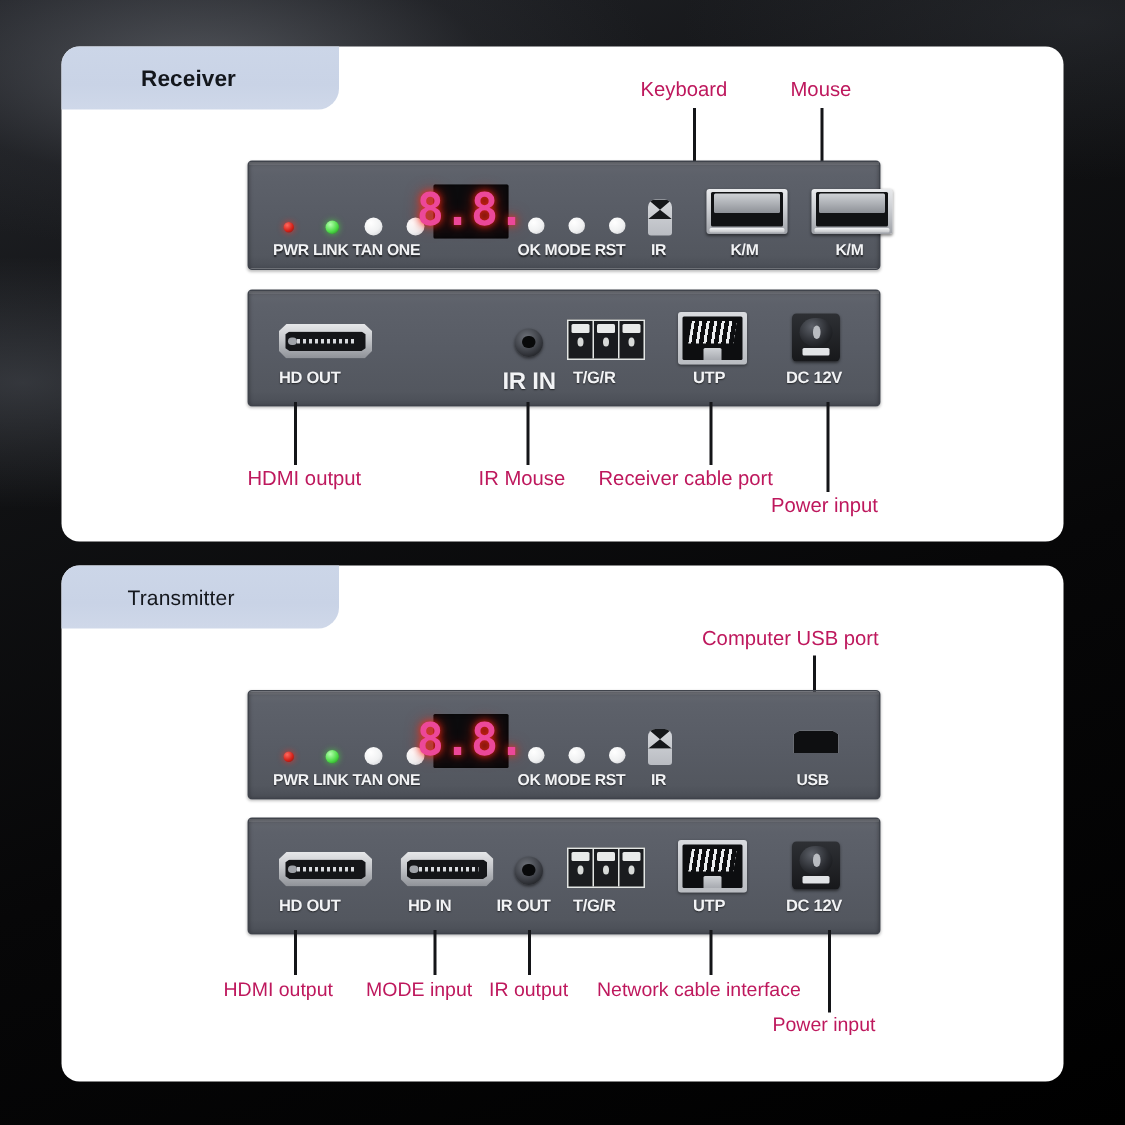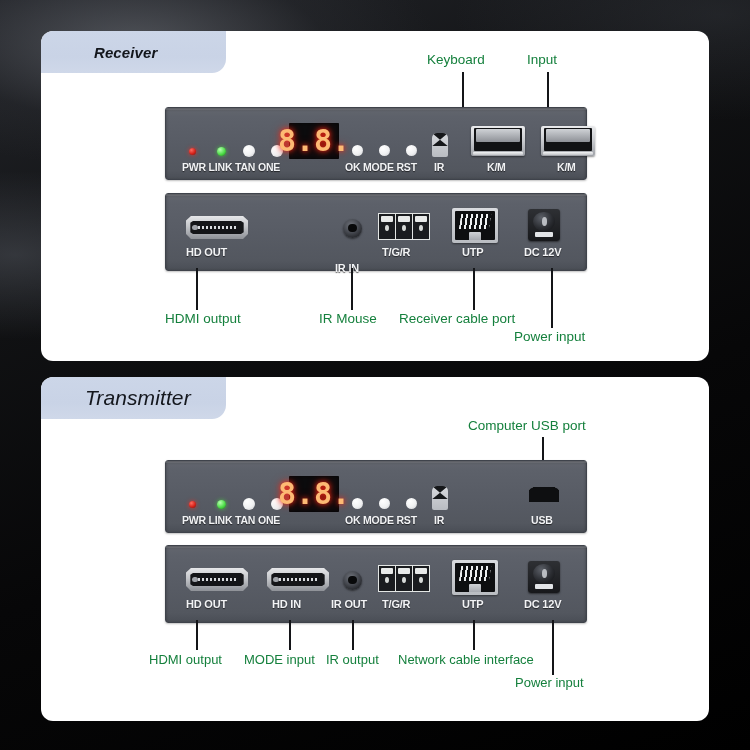--- a/index.html
+++ b/index.html
@@ -20,27 +20,26 @@
   
   .card{
     position:absolute;background:#ffffff;border-radius:12px;
   }
   .tab{
     position:absolute;left:0;top:0;
     background:linear-gradient(180deg,#ccd6e8 0%, #c9d3e6 60%, #cfd8e9 100%);
     border-top-left-radius:12px;border-bottom-right-radius:14px;
     display:flex;align-items:center;
     box-sizing:border-box;
-    font-style:italic;
   }
   .tab-label{
     font-size:15px;font-weight:700;color:#13161c;letter-spacing:.1px;
     white-space:nowrap;
   }
-  .tab.tx .tab-label{font-weight:400;font-size:21px;color:#14171d;}
+  .tab.tx .tab-label{font-weight:400;font-size:14px;color:#14171d;}
 
   
   .panel{
     position:absolute;
     background:linear-gradient(180deg,#63666e 0%, #5d616a 12%, #585c65 50%, #53575f 88%, #4a4e56 100%);
     border:1px solid #3f434b;
     border-radius:3px;
     box-shadow:0 1px 3px rgba(0,0,0,.35) inset, 0 1px 2px rgba(0,0,0,.25);
   }
   .panel::after{
@@ -64,21 +63,21 @@
     text-shadow:0 1px 1px rgba(0,0,0,.6);
   }
 
   
   .seg-box{
     position:absolute;background:#0b0b0d;border-radius:1px;
     display:flex;align-items:center;justify-content:center;
     box-shadow:0 0 3px rgba(0,0,0,.6) inset;
   }
   .seg-text{
-    color:#fdba74;font-family:"DejaVu Sans Mono", monospace;
+    color:#ec4899;font-family:"DejaVu Sans Mono", monospace;
     font-weight:700;letter-spacing:0px;
     text-shadow:0 0 5px rgba(255,40,20,.95),0 0 10px rgba(255,30,10,.6);
     line-height:1;
   }
 
   
   .irsensor{
     position:absolute;
     background:linear-gradient(180deg,#d6d8dc 0%, #b9bcc2 100%);
     border-radius:5px 5px 2px 2px;
@@ -203,40 +202,40 @@
     background:#b9bcc1;
   }
   .dcjack .base{
     position:absolute;left:22%;right:22%;bottom:12%;height:16%;
     background:#e2e4e7;border-radius:1px;
   }
 
   
   .lead{position:absolute;background:#141518;width:2px;}
   .note{
-    position:absolute;color:#15803d;font-size:13.5px;white-space:nowrap;
+    position:absolute;color:#be185d;font-size:13.5px;white-space:nowrap;
     font-family:"Liberation Sans", sans-serif;
   }
   .note.sm{font-size:13px;}
 </style>
 </head>
 <body>
 
 <div id="stage">
 
   <div class="card" style="left:41px;top:31px;width:668px;height:330px;">
 
     <div class="tab" style="left:0;top:0;width:185px;height:42px;padding-left:53px;">
       <span class="tab-label">Receiver</span>
     </div>
 
     <span class="note" style="left:386px;top:21px;">Keyboard</span>
     <div class="lead" style="left:421px;top:41px;height:43px;"></div>
 
-    <span class="note" style="left:486px;top:21px;">Input</span>
+    <span class="note" style="left:486px;top:21px;">Mouse</span>
     <div class="lead" style="left:506px;top:41px;height:43px;"></div>
 
     <div class="panel" style="left:124px;top:76px;width:420px;height:71px;">
 
       <div class="led red" style="left:23px;top:40px;width:7px;height:7px;"></div>
       <div class="led green" style="left:51px;top:39px;width:9px;height:9px;"></div>
       <div class="led white" style="left:77px;top:37px;width:12px;height:12px;"></div>
       <div class="led white" style="left:105px;top:37px;width:12px;height:12px;"></div>
 
       <span class="silk" style="left:16px;top:53px;font-size:10.5px;">PWR LINK TAN ONE</span>
@@ -276,21 +275,21 @@
         <div class="inner">
           <div class="pins"></div>
           <div class="nub"></div>
         </div>
       </div>
       <span class="silk" style="left:20px;top:52px;font-size:11px;">HD OUT</span>
 
       <div class="jack" style="left:177px;top:25px;width:19px;height:19px;">
         <div class="hole"></div>
       </div>
-      <span class="silk" style="left:169px;top:68px;font-size:11px;">IR IN</span>
+      <span class="silk" style="left:169px;top:52px;font-size:16px;">IR IN</span>
 
       <div class="term" style="left:212px;top:19px;width:52px;height:27px;">
         <div class="cell">
             <div class="top"></div>
             <div class="screw"></div>
           </div>
         <div class="cell">
             <div class="top"></div>
             <div class="screw"></div>
           </div>

